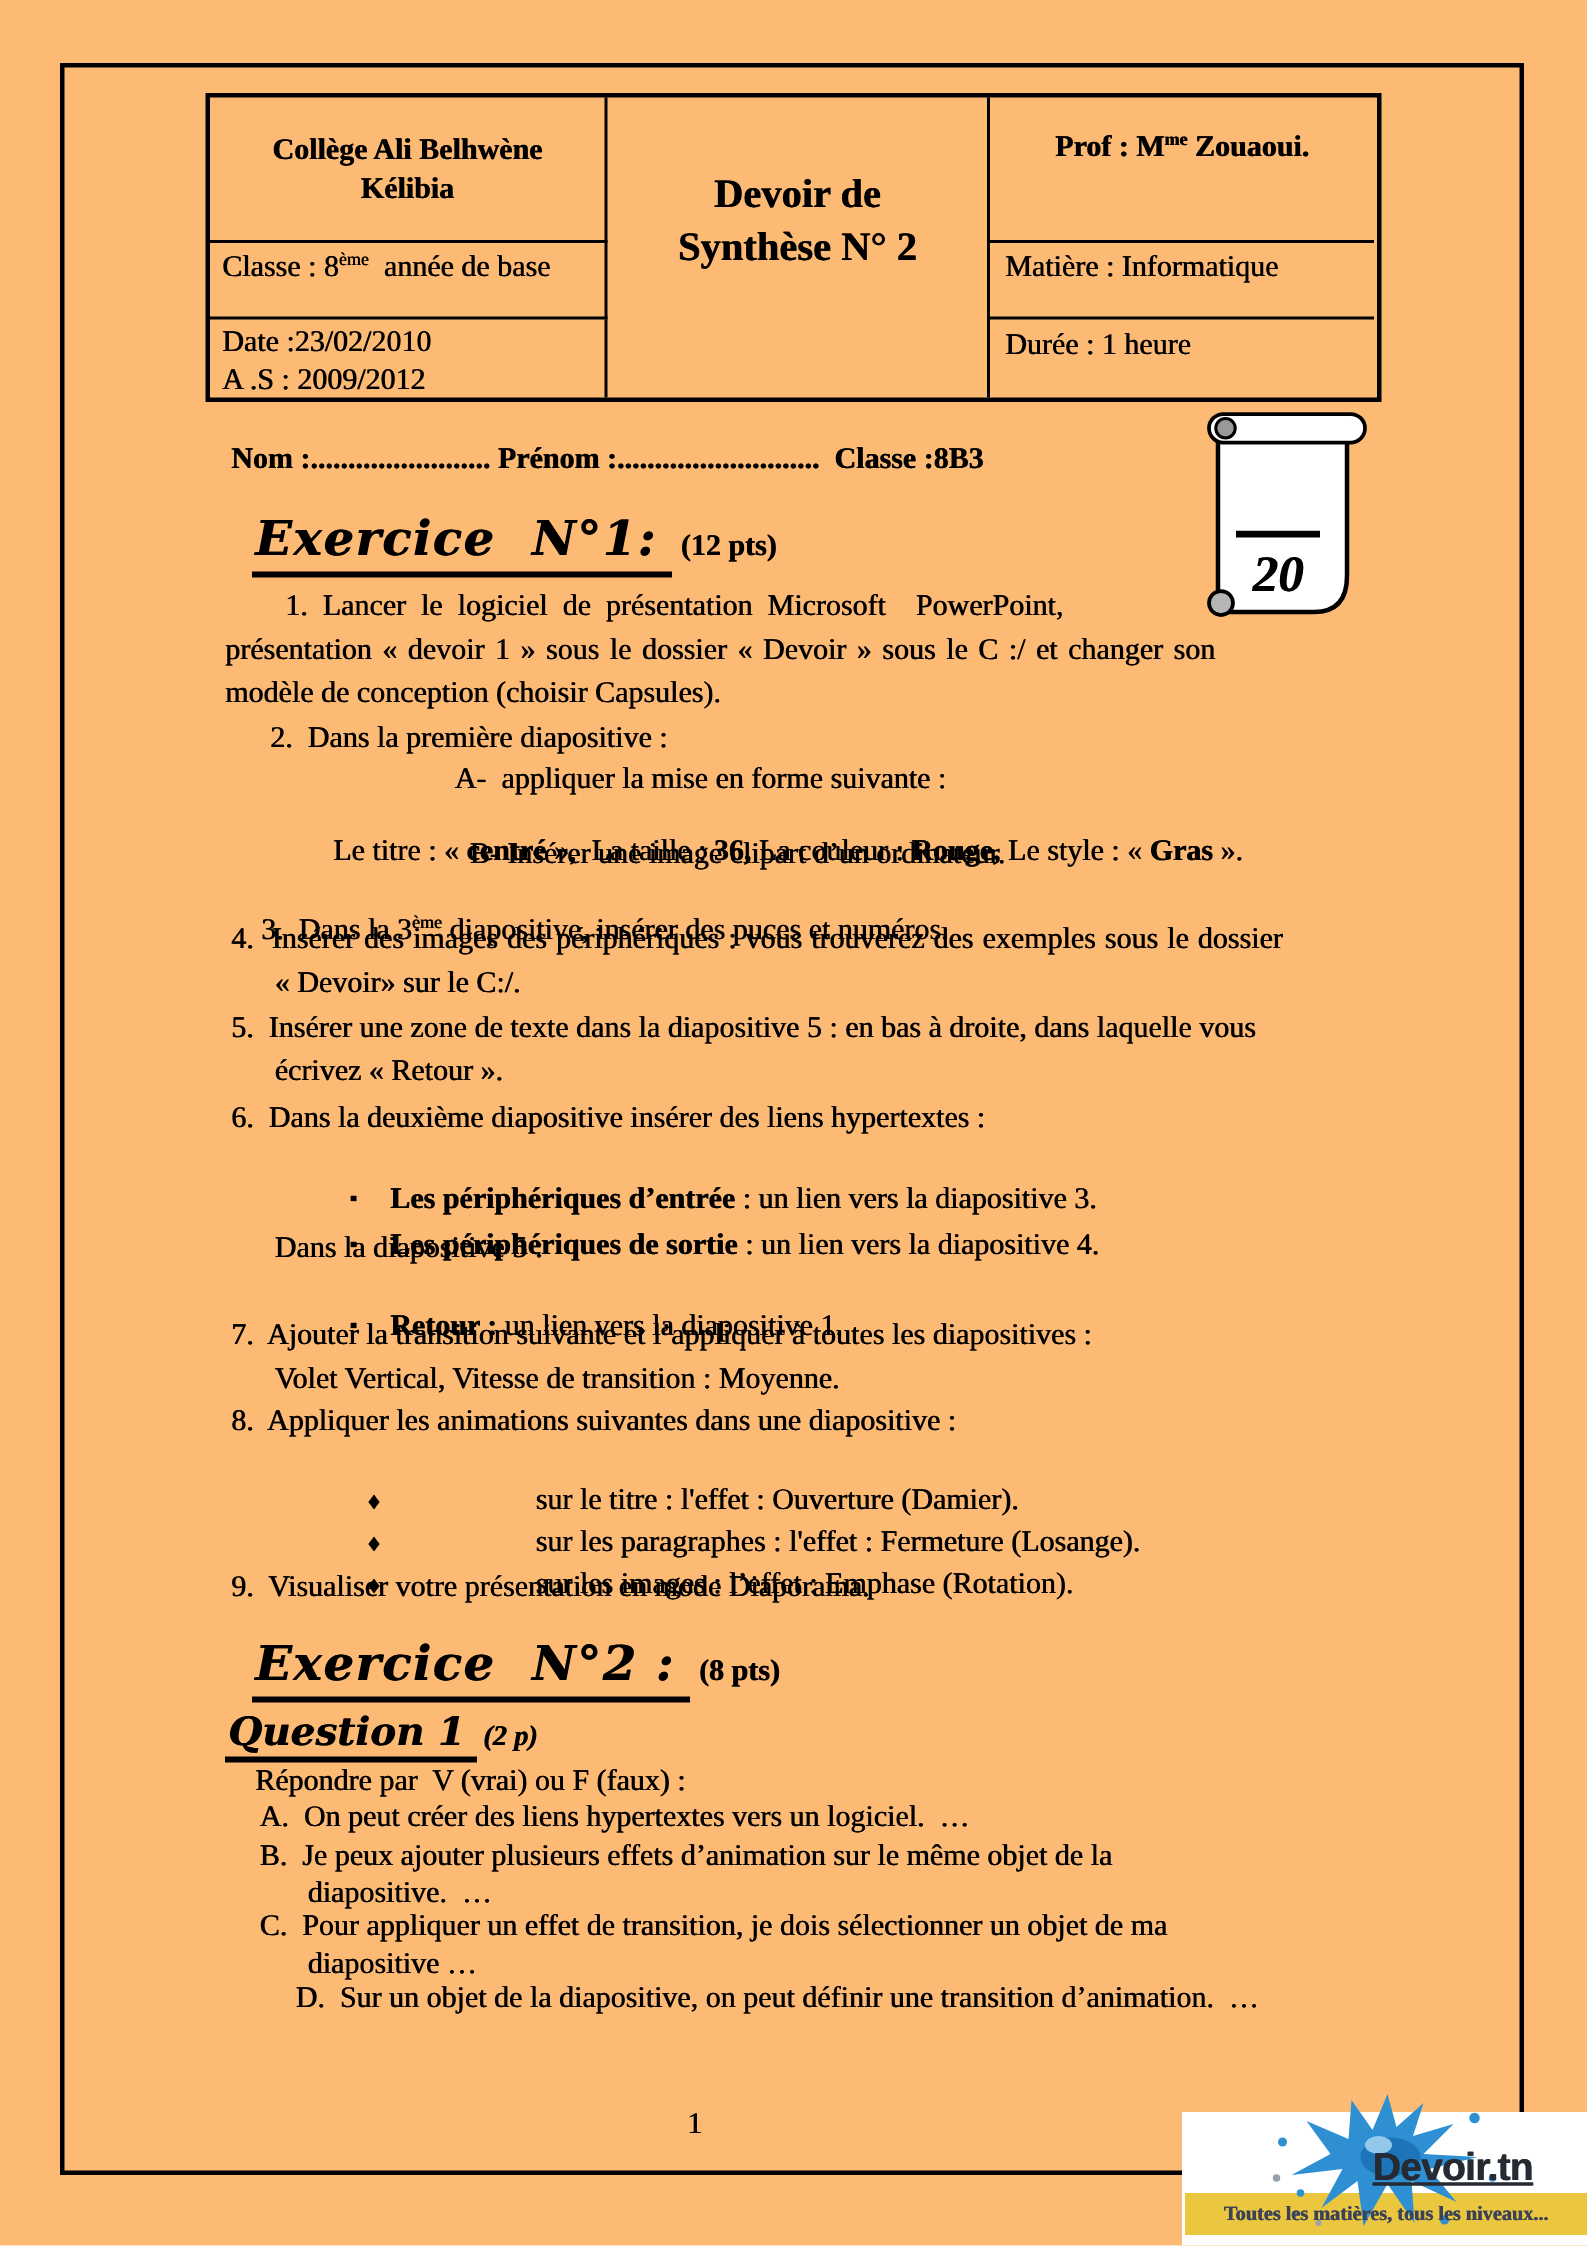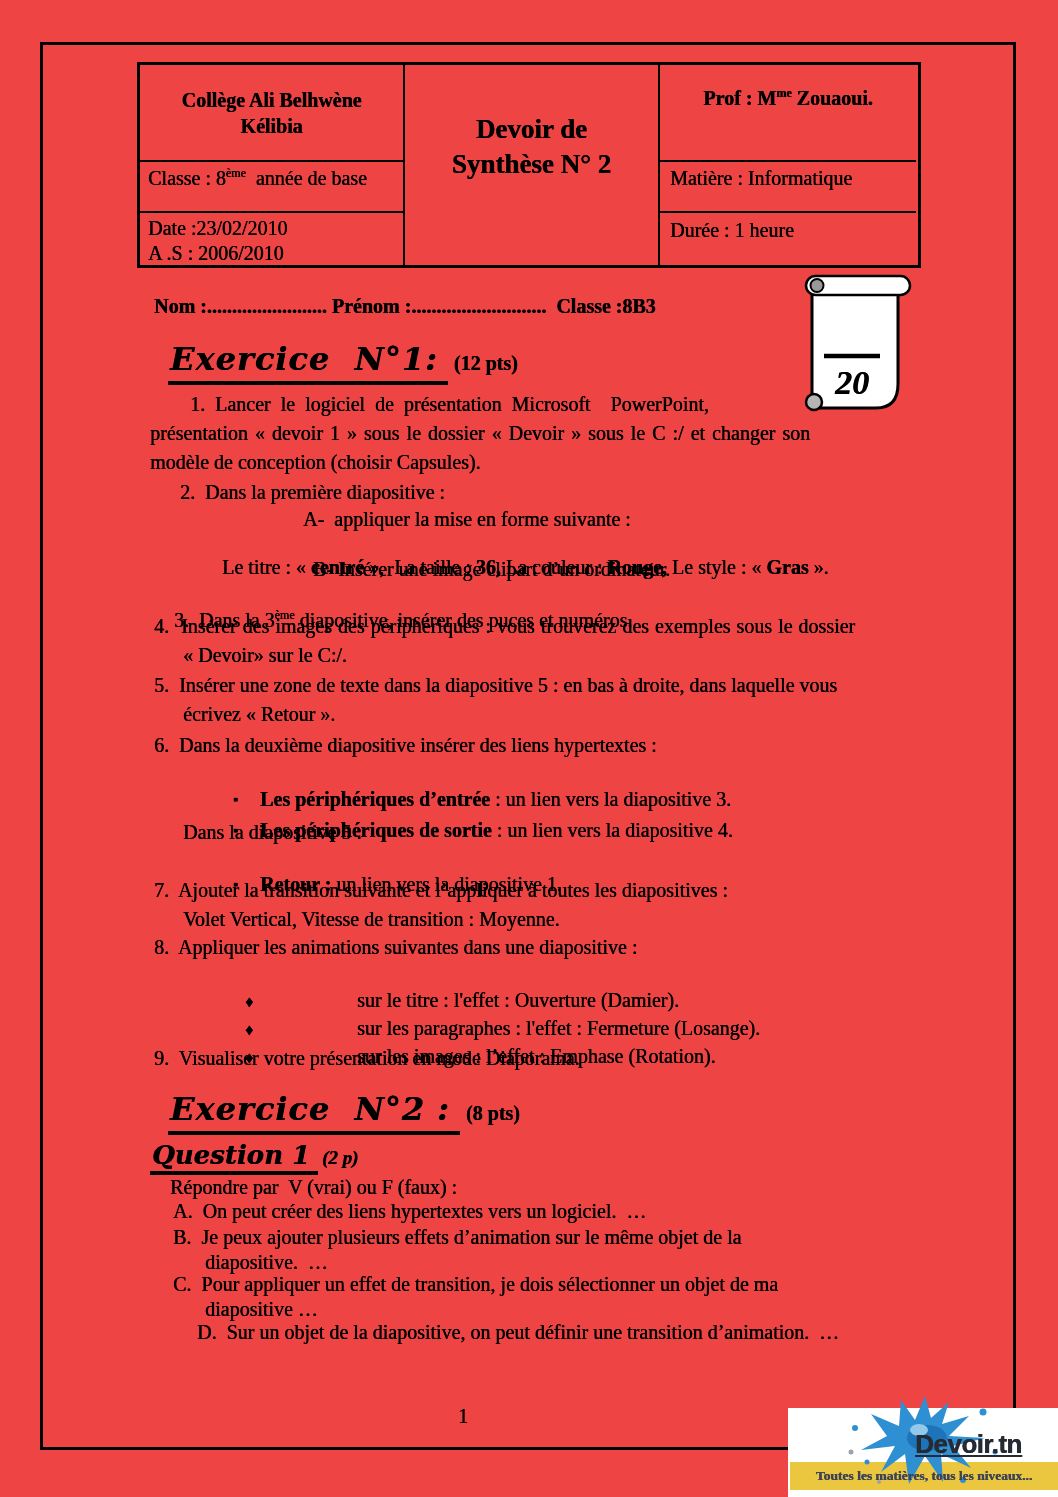--- a/index.html
+++ b/index.html
@@ -1,16 +1,16 @@
 <!DOCTYPE html>
 <html style="--splash: #2e8fd2; --splash-dark: #1a6db3; --splash-light: #9fd2f0; --tag-bg: #eac73e; --tag-text: #3d4356; --brand: #262a33;"><head>
 <meta charset="utf-8">
 <style>
   html,body{margin:0;padding:0;background:#ffffff;}
-  .canvas{position:relative;width:1058px;height:1497px;background:#ef4444;overflow:hidden;
+  .canvas{position:relative;width:1058px;height:1497px;background:#fdba74;overflow:hidden;
           font-family:"Liberation Serif",serif;color:#000;}
   
   .doc{text-shadow:0.45px 0 0 currentColor;}
   .abs{position:absolute;}
   .t{position:absolute;white-space:pre;font-size:20px;line-height:24px;}
   .b{font-weight:bold;}
   sup.sm{font-size:12px;vertical-align:super;line-height:0;}
   
   .page-border{position:absolute;left:40px;top:42px;width:976px;height:1408px;
                border:3px solid #000;box-sizing:border-box;}
@@ -60,21 +60,21 @@
   <div class="htable">
     <div class="cell c-school">
       <span>Collège Ali Belhwène</span>
       <span>Kélibia</span>
     </div>
     <div class="cell c-classe">
       <span>Classe : 8</span><sup class="sm">ème</sup><span style="white-space:pre">  année de base</span>
     </div>
     <div class="cell c-date">
       <div>Date :23/02/2010</div>
-      <div>A .S : 2006/2010</div>
+      <div>A .S : 2009/2012</div>
     </div>
     <div class="cell c-title">
       <span>Devoir de</span>
       <span>Synthèse N° 2</span>
     </div>
     <div class="cell c-matiere">
       <span>Matière : Informatique</span>
     </div>
     <div class="cell c-prof">
       <span>Prof : M</span><sup class="sm">me</sup><span> Zouaoui.</span>

